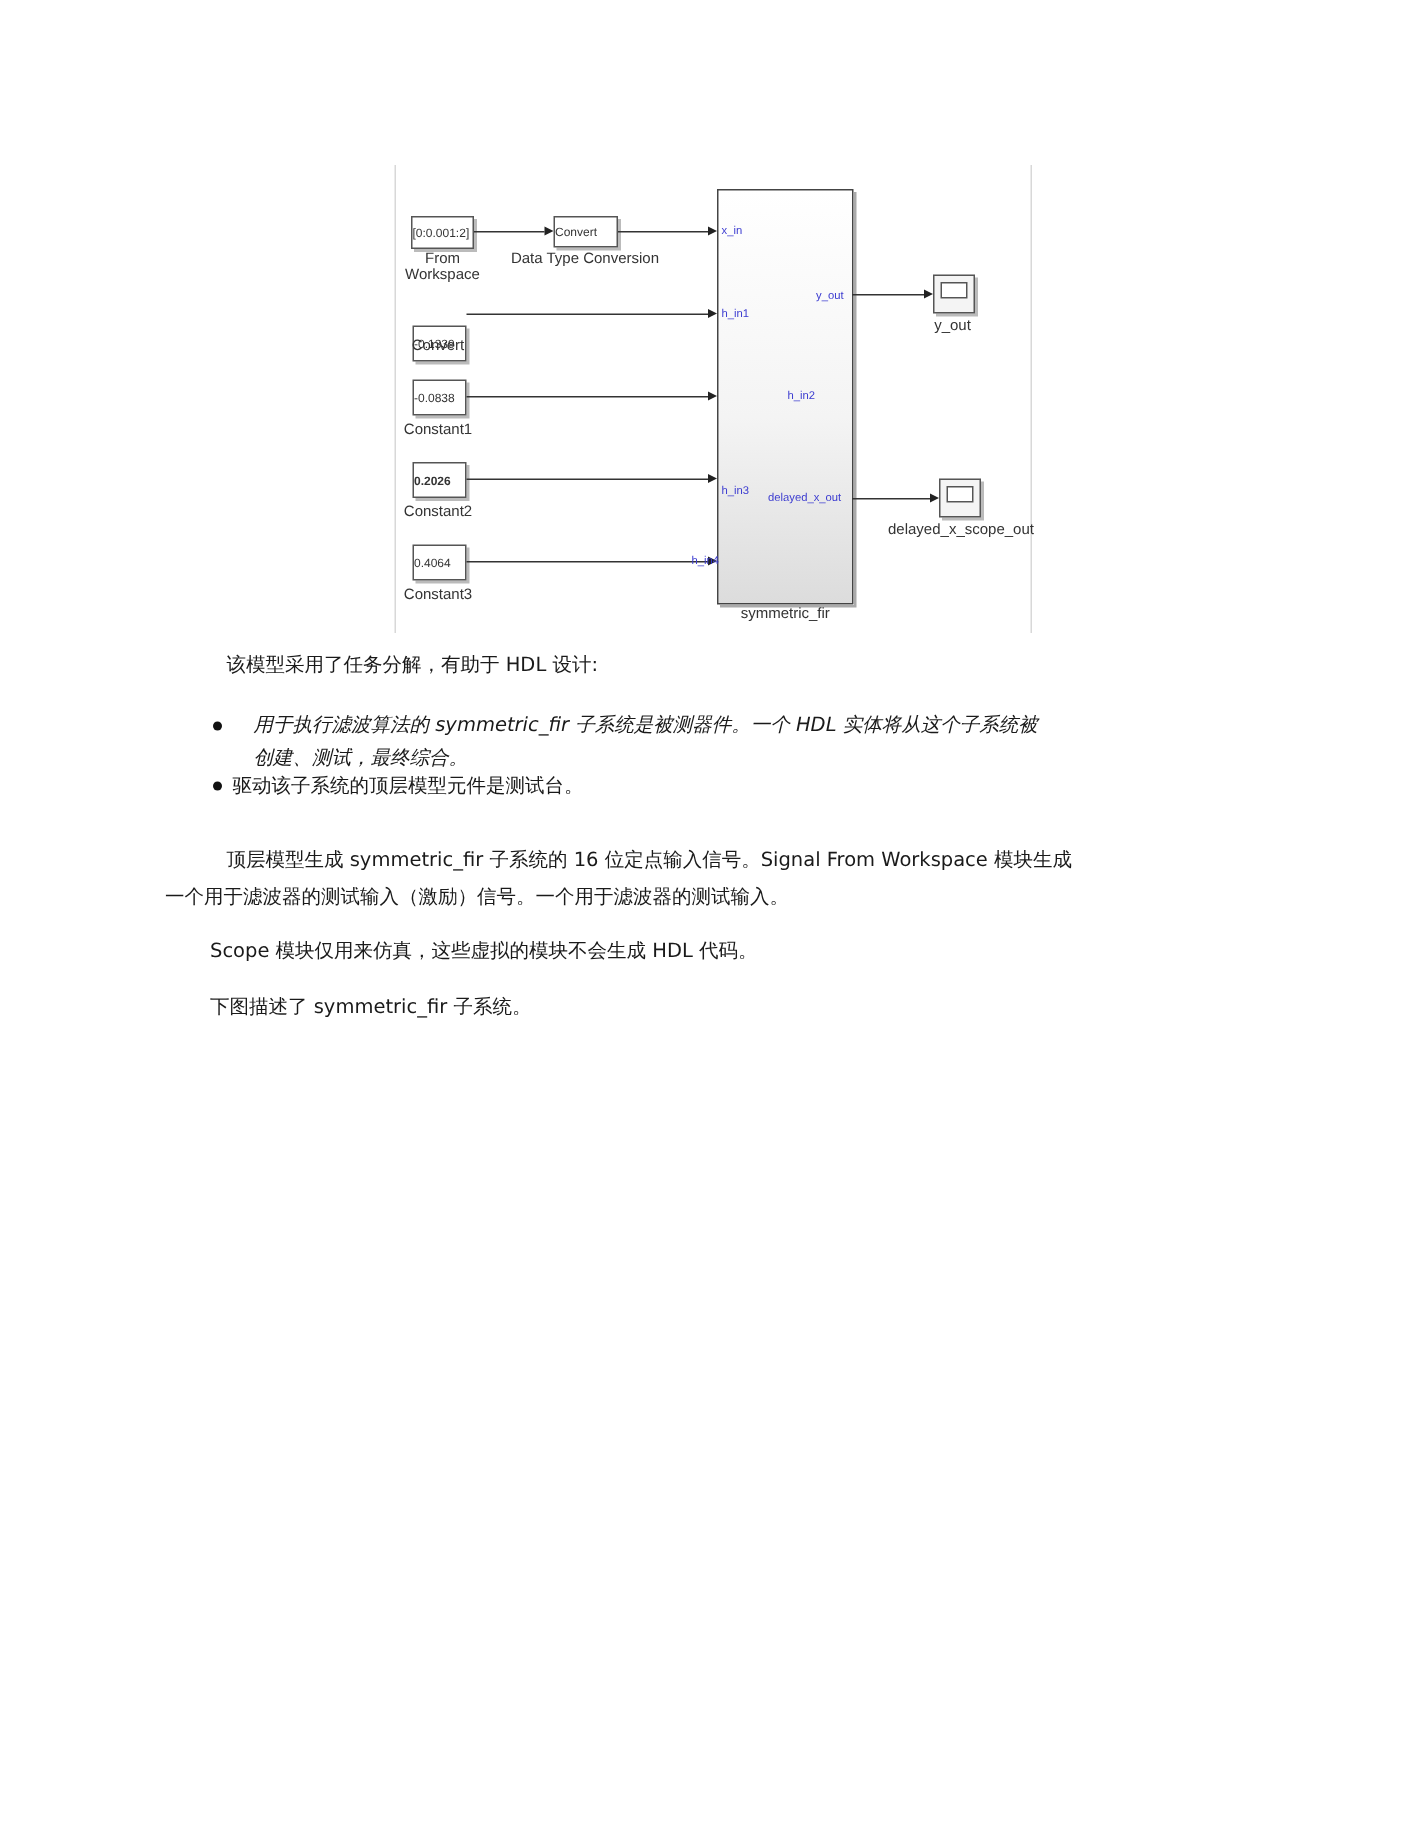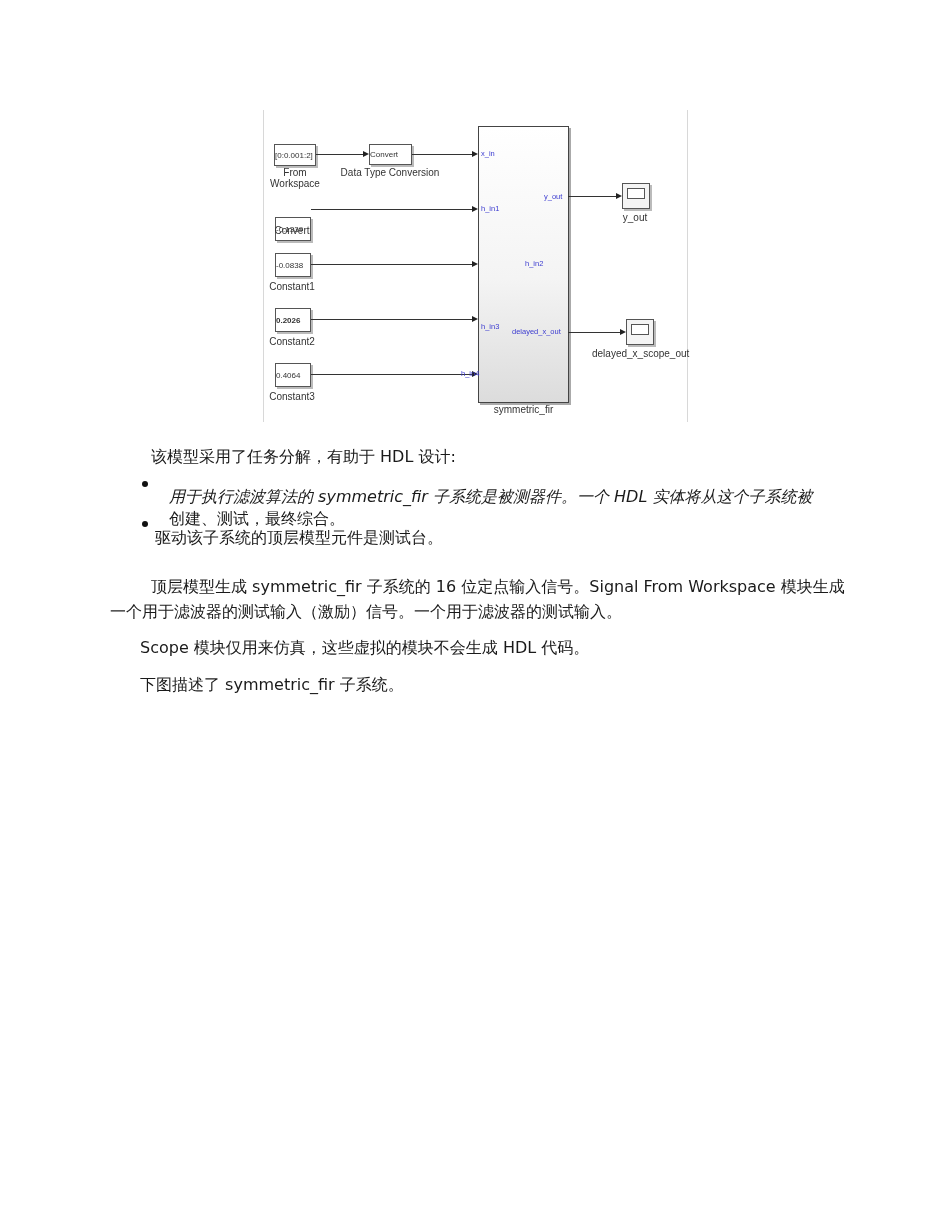--- a/index.html
+++ b/index.html
@@ -15,21 +15,21 @@
   .wire { position: absolute; height: 1px; background: #333; }
   .arrow { position: absolute; width: 0; height: 0; border-top: 3px solid transparent;
            border-bottom: 3px solid transparent; border-left: 6px solid #222; }
   .sub { position: absolute; left: 478px; top: 126px; width: 89px; height: 275px;
          border: 1px solid #444; box-shadow: 2px 2px 0 #aaa;
          background: linear-gradient(#ffffff 0%, #f4f4f4 55%, #dcdcdc 100%); }
   .port { position: absolute; font-family: "Liberation Sans", sans-serif; font-size: 7.5px; color: #3b3bd0; white-space: nowrap; }
   .scope { position: absolute; width: 26px; height: 24px; border: 1px solid #555; background: #f4f4f4;
            box-shadow: 2px 2px 0 #bbb; }
   .scope .screen { position: absolute; left: 4px; top: 4px; width: 16px; height: 9px; border: 1px solid #555; background: #fff; }
-  .para { position: absolute; font-size: 16px; line-height: 22px; white-space: nowrap; margin-top: 13px; }
+  .para { position: absolute; font-size: 13px; line-height: 22px; white-space: nowrap; }
   .bullet { position: absolute; width: 6px; height: 6px; border-radius: 50%; background: #111; }
 </style>
 </head>
 <body>
 
 <div class="frame"></div>
 
 <div class="blk" style="left:274px;top:144px;width:40px;height:20px;">
   <span>[0:0.001:2]</span>
 </div>
@@ -96,21 +96,21 @@
 <div class="arrow" style="left:620px;top:329px;"></div>
 <div class="scope" style="left:626px;top:319px;">
   <div class="screen"></div>
 </div>
 <div class="lbl" style="left:592px;top:348px;width:94px;">delayed_x_scope_out</div>
 
 <div class="para" style="left:151px;top:433px;">该模型采用了任务分解，有助于 HDL 设计:</div>
 
 <div class="bullet" style="left:142px;top:481px;"></div>
 <div class="para" style="left:169px;top:473px;font-style:italic;">用于执行滤波算法的 symmetric_fir 子系统是被测器件。一个 HDL 实体将从这个子系统被</div>
-<div class="para" style="left:169px;top:495px;">创建、测试，最终综合。</div>
+<div class="para" style="left:169px;top:495px;font-style:italic;">创建、测试，最终综合。</div>
 
 <div class="bullet" style="left:142px;top:521px;"></div>
 <div class="para" style="left:155px;top:514px;">驱动该子系统的顶层模型元件是测试台。</div>
 
 <div class="para" style="left:151px;top:563px;">顶层模型生成 symmetric_fir 子系统的 16 位定点输入信号。Signal From Workspace 模块生成</div>
 <div class="para" style="left:110px;top:588px;">一个用于滤波器的测试输入（激励）信号。一个用于滤波器的测试输入。</div>
 
 <div class="para" style="left:140px;top:624px;">Scope 模块仅用来仿真，这些虚拟的模块不会生成 HDL 代码。</div>
 
 <div class="para" style="left:140px;top:661px;">下图描述了 symmetric_fir 子系统。</div>

